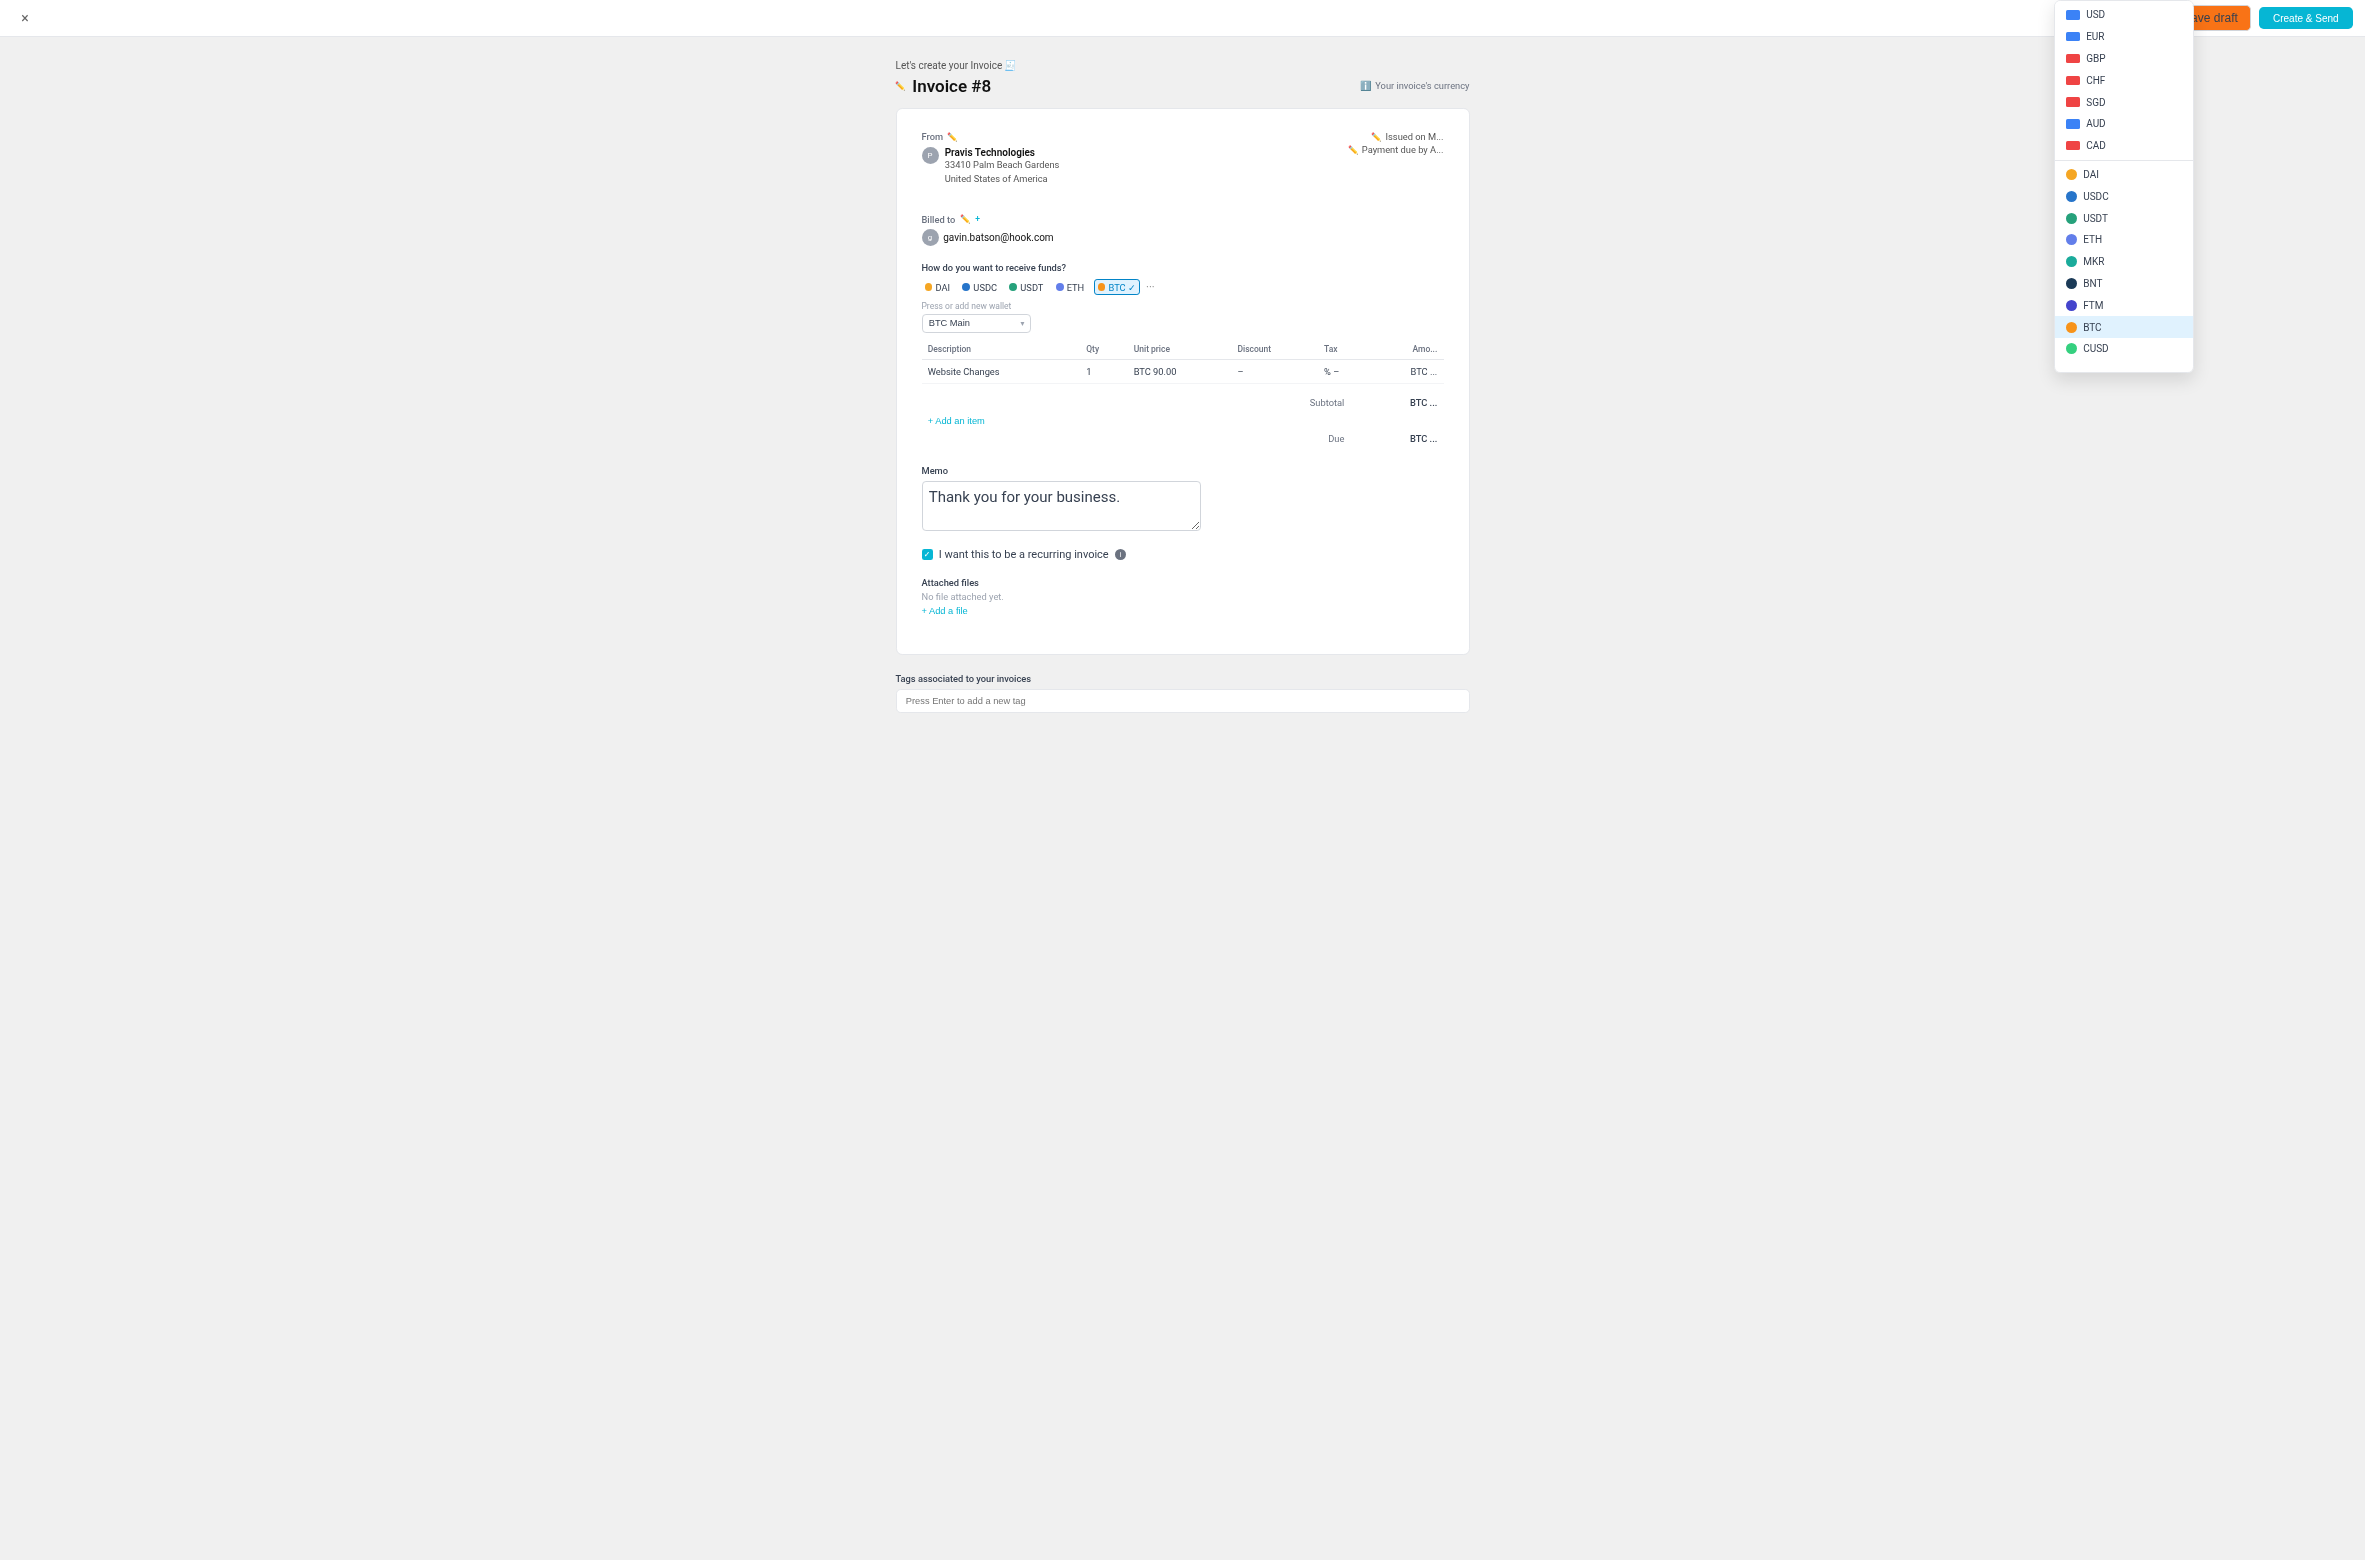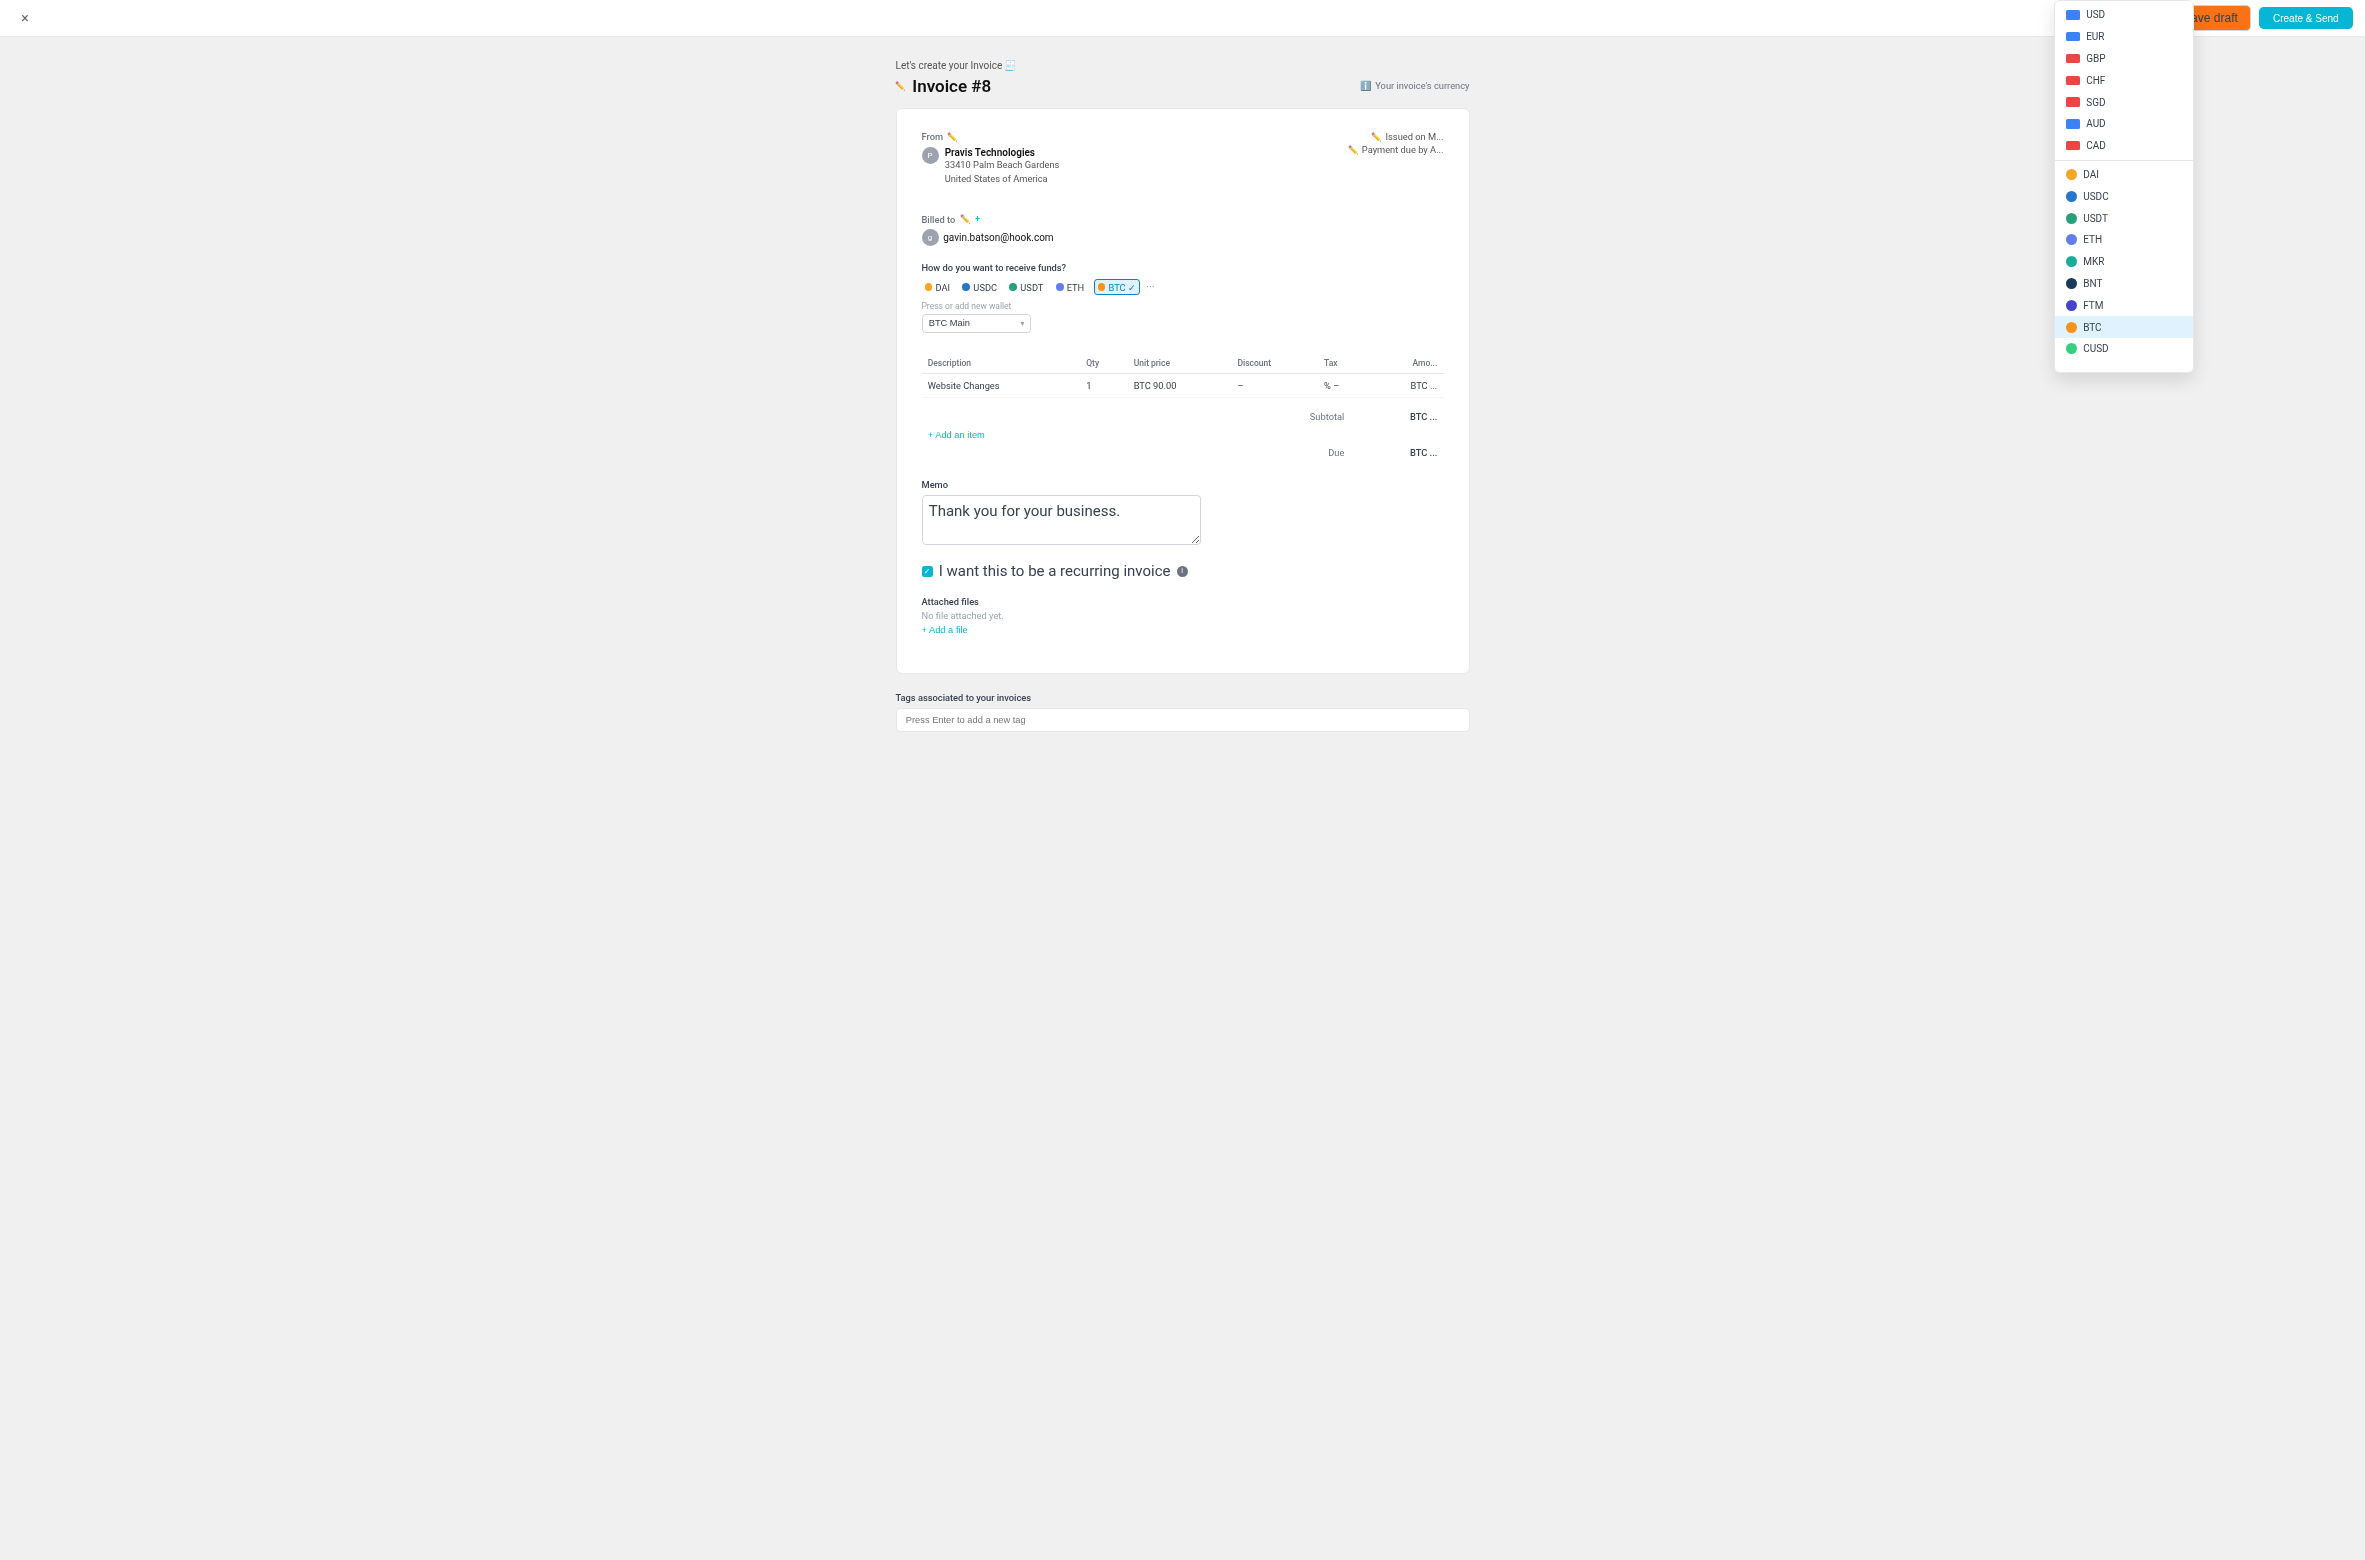--- a/index.html
+++ b/index.html
@@ -157,21 +157,21 @@
       border-radius: 50%;
       background: #9ca3af;
       display: inline-flex;
       align-items: center;
       justify-content: center;
       color: #fff;
       font-size: 7.8px;
     }
 
     .receive-funds {
-      margin-bottom: 20px;
+      margin-bottom: 6px;
     }
     .receive-funds-label {
       font-size: 9.3px;
       color: #374151;
       margin-bottom: 6.2px;
       font-weight: 500;
     }
     .currency-tabs {
       display: flex;
       align-items: center;
@@ -307,21 +307,21 @@
       background: #06b6d4;
       border: none;
       display: inline-flex;
       align-items: center;
       justify-content: center;
       color: #fff;
       font-size: 7.8px;
       flex-shrink: 0;
     }
     .recurring-label {
-      font-size: 15px;
+      font-size: 11px;
       color: #374151;
     }
     .info-icon {
       width: 11px; height: 11px;
       border-radius: 50%;
       background: #6b7280;
       color: #fff;
       font-size: 7px;
       display: inline-flex;
       align-items: center;

